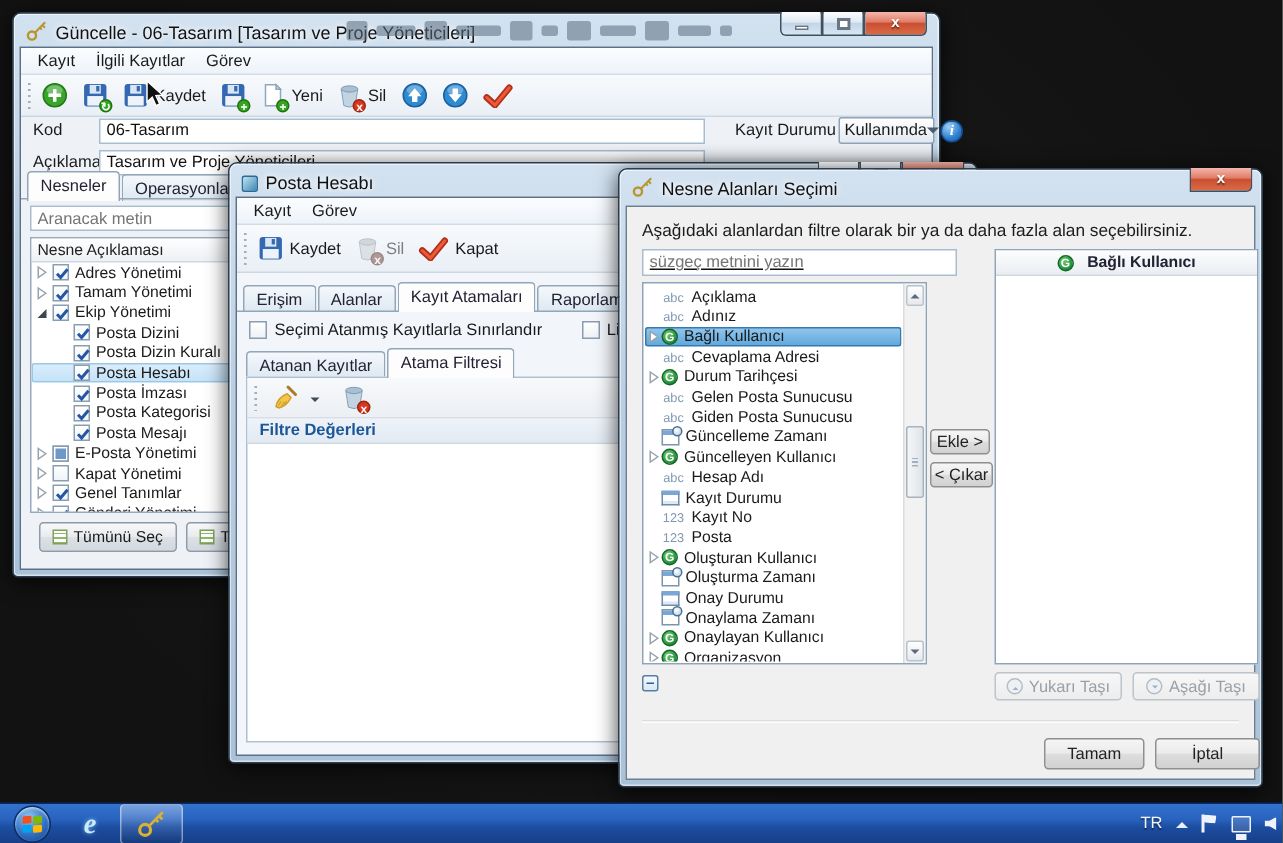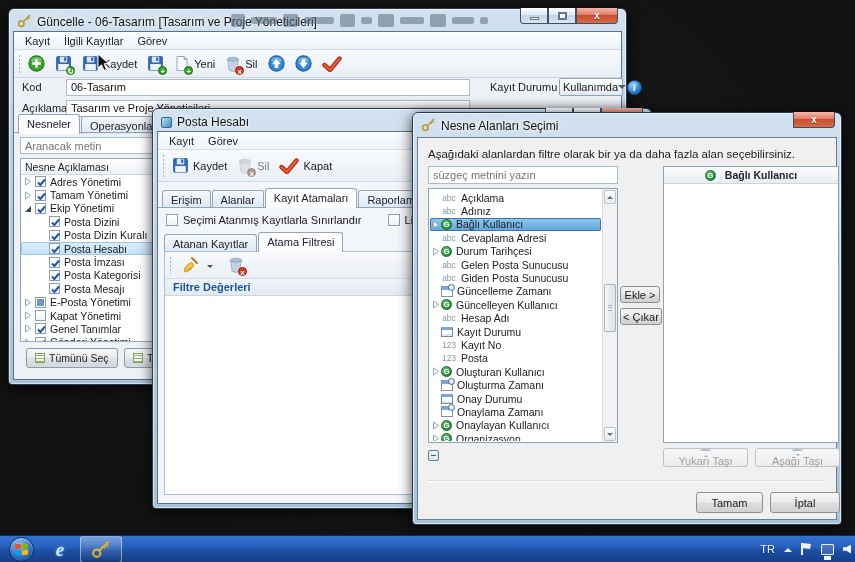--- a/index.html
+++ b/index.html
@@ -112,21 +112,21 @@
     background-image:radial-gradient(circle, #9fb0c0 30%, transparent 32%); background-size:3px 4px; }
   .caret { width:0; height:0; border:3.5px solid transparent; border-top-color:#3d4c5a; margin:5px 2px 0 1px; }
   .filterhdr { height:17px; background:linear-gradient(#eef3f9,#e2eaf2); border-bottom:1px solid #ccd6e0;
     font-weight:bold; font-size:11px; color:#1a5698; padding:2px 8px; }
 
   
   #dlg { left:412px; top:112px; width:430px; height:413px; z-index:5; }
   #dlg .win-body { top:24px; background:#f0f0f0; border-color:#6b7f93; }
   #dlg .caps { right:6px; }
   .instr { position:absolute; left:10px; top:10px; font-size:11.5px; color:#1c1c1c; }
-  .flt-input { position:absolute; left:10px; top:28px; width:190px; height:18px; }
+  .flt-input { position:absolute; left:10px; top:28px; width:210px; height:18px;text-decoration:underline; }
   .fieldlist { position:absolute; left:10px; top:50px; width:190px; height:255px; background:#fff;
     border:1px solid #8ea4b8; overflow:hidden; }
   .frows { position:absolute; left:1px; top:1px; right:16px; bottom:1px; overflow:hidden; padding-top:1px; }
   .frow { display:flex; align-items:center; height:13.4px; white-space:nowrap; padding-left:2px; font-size:10.5px; }
   .frow.sel { background:linear-gradient(#94c8ef,#5ea6da); box-shadow:inset 0 0 0 1px #3878ab; border-radius:2px; }
   .fexp { width:9px; flex:0 0 9px; display:flex; align-items:center; }
   .fic { margin-right:4px; flex:0 0 auto; }
   .fic-abc, .fic-123 { font-size:8.5px; color:#7f98b2; width:16px; text-align:center; letter-spacing:0; }
   .fic-link { width:11px; height:11px; border-radius:50%;
     background:radial-gradient(circle at 35% 30%, #6cc96f, #21913a 70%, #187129); border:1px solid #14682a;
@@ -144,21 +144,21 @@
   .sb-thumb { position:absolute; left:1px; right:1px; top:95px; height:48px;
     background:linear-gradient(90deg,#f4f6f8,#dfe4e9); border:1px solid #a7b2bd; border-radius:2px; }
   .sb-thumb:after { content:""; position:absolute; left:3px; right:3px; top:50%; margin-top:-3px; height:6px;
     background-image:repeating-linear-gradient(#9fb0c0 0 1px, transparent 1px 2.5px); }
   .tri { width:0; height:0; border:3.5px solid transparent; }
   .tri.up { border-bottom-color:#5a6b7c; margin-top:-3px; }
   .tri.dn { border-top-color:#5a6b7c; margin-top:4px; }
   .midbtns { position:absolute; left:202px; top:148px; width:40px; }
   .wbtn { border:1px solid #8e8f8f; border-radius:3px; background:linear-gradient(#f5f5f5,#ebebeb 48%,#dddddd 52%,#d1d1d1);
     font:11px "Liberation Sans",sans-serif; text-align:center; color:#222; display:flex; align-items:center; justify-content:center; gap:4px; }
-  .wbtn.disabled { color:#9aa0a6; border-color:#bcc4ca; background:linear-gradient(#f7f7f7,#ededed);flex-direction:column; }
+  .wbtn.disabled { color:#9aa0a6; border-color:#bcc4ca; background:linear-gradient(#f7f7f7,#ededed); }
   .sellist { position:absolute; left:245px; top:28px; width:176px; height:277px; background:#fff; border:1px solid #8ea4b8; }
   .selhdr { height:17px; background:linear-gradient(#fdfdfe,#e9edf2); border-bottom:1px solid #cdd5dd;
     display:flex; align-items:center; justify-content:center; gap:5px; font-size:10.5px; font-weight:bold; color:#223; }
   .collapse-ic { position:absolute; left:10px; top:312px; width:11px; height:11px; border:1px solid #5a7da0;
     background:linear-gradient(#f4f9fd,#d8e8f5); border-radius:2px; }
   .collapse-ic:after { content:""; position:absolute; left:2px; right:2px; top:4px; height:1px; background:#2e5f8e; }
   .movebtn { position:absolute; top:310px; height:19px; width:85px; }
   .circ-arr { width:11px; height:11px; border-radius:50%; border:1px solid #b3bcc6; background:#eef1f4; position:relative; }
   .circ-arr:after { content:""; position:absolute; left:3px; width:0; height:0; border:2.5px solid transparent; }
   .circ-arr.up:after { top:3px; border-bottom-color:#9fb0c2; }

